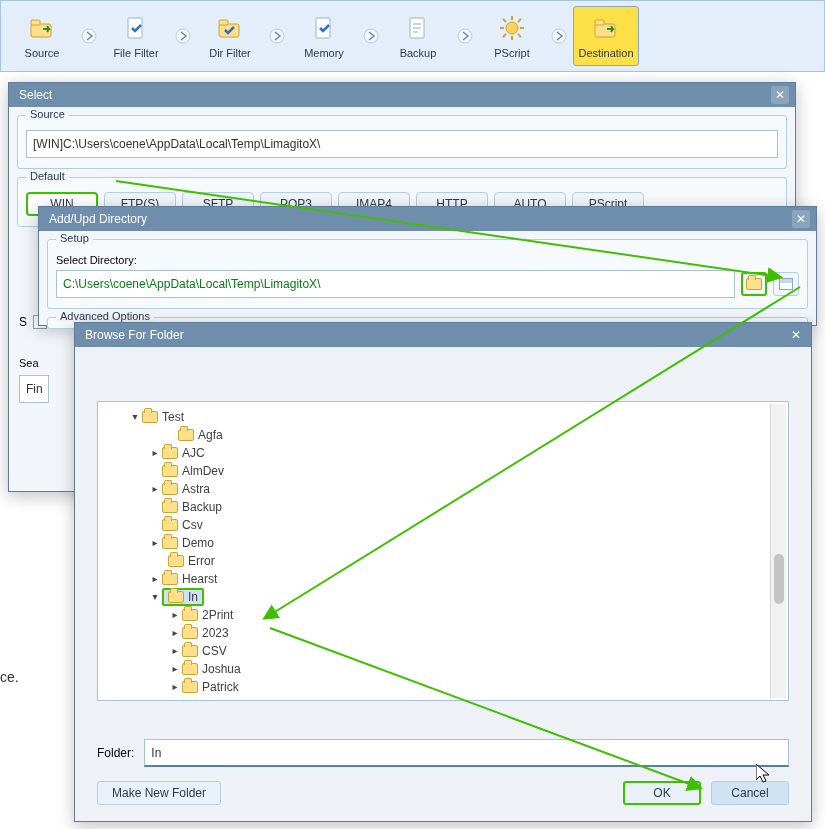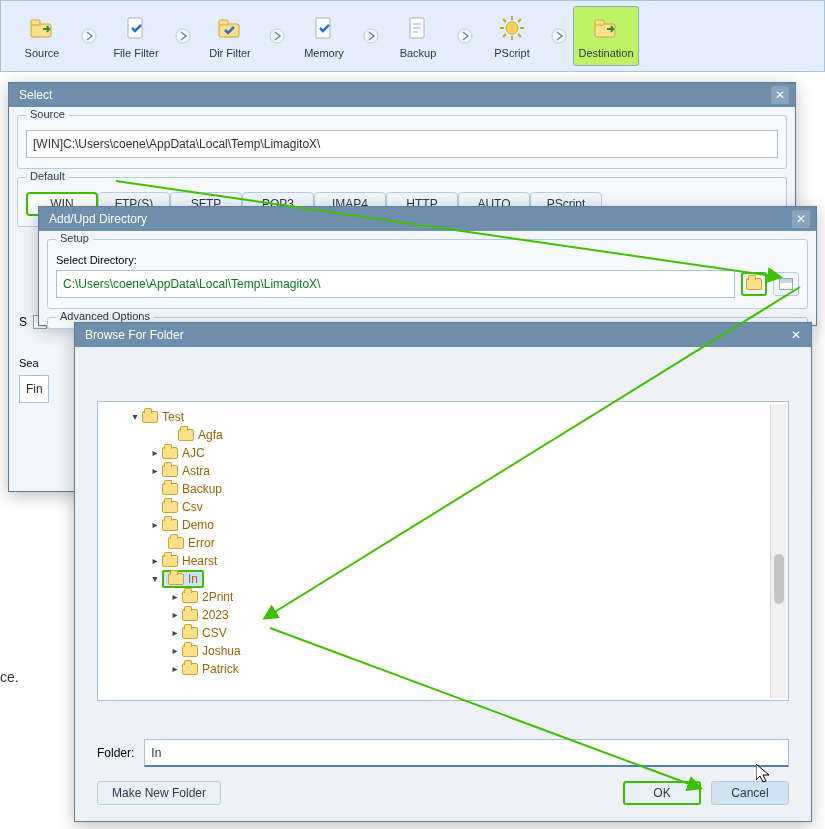--- a/index.html
+++ b/index.html
@@ -1,37 +1,37 @@
 <!DOCTYPE html>
 <html><head>
 <meta charset="utf-8">
 <style>
   * { box-sizing: border-box; font-family: "Segoe UI", Tahoma, sans-serif; font-size: 12px; }
   body { margin: 0; width: 825px; height: 829px; background: #fff; position: relative; overflow: hidden; }
   .toolbar { position:absolute; top:0; left:0; right:0; height:72px; background:#e3eefa; border:1px solid #a8c3de; display:flex; align-items:center; padding:4px 8px; gap:4px; }
   .tbtn { width:66px; height:60px; border:1px solid transparent; border-radius:3px; display:flex; flex-direction:column; align-items:center; justify-content:center; gap:2px; cursor:pointer; }
-  .tbtn.active { background:#bef264; border-color:#7fa9d0; }
+  .tbtn.active { background:#fde047; border-color:#7fa9d0; }
   .tblabel { font-size:11px; color:#2a3a4a; }
   .arrowsep { width:20px; display:flex; align-items:center; justify-content:center; color:#6f89a3; font-size:18px; }
   .dialog { position:absolute; border:1px solid #5f7d9a; background:#f2f6fb; box-shadow:0 4px 16px rgba(0,0,0,.25); }
   .dialog .titlebar { height:24px; background:#6f8eab; color:#fff; display:flex; align-items:center; justify-content:space-between; padding:0 6px 0 10px; font-size:12px; }
   .closebtn { width:18px; height:18px; border-radius:2px; background:#8aa4bd; color:#fff; display:flex; align-items:center; justify-content:center; font-size:12px; cursor:pointer; }
   .group { border:1px solid #b6cde0; border-radius:3px; margin:8px; padding:14px 8px 10px 8px; position:relative; background:#f7fafd; }
   .group .legend { position:absolute; top:-8px; left:8px; background:#f2f6fb; padding:0 4px; font-size:11px; color:#2a3a4a; }
   .textinput { width:100%; height:28px; border:1px solid #a9c1d6; padding:2px 6px; background:#fff; color:#333; }
-  .tabbtn { display:inline-flex; align-items:center; justify-content:center; height:24px; padding:0 10px; border:1px solid #b6cde0; background:#f1f6fb; border-radius:4px; cursor:pointer; color:#2a3a4a; min-width:72px; }
+  .tabbtn { display:inline-flex; align-items:center; justify-content:center; height:24px; padding:0 10px; border:1px solid #b6cde0; background:#f1f6fb; border-radius:4px; cursor:pointer; color:#2a3a4a; margin-right:6px; min-width:72px; }
   .tabbtn.sel { border:2px solid #3fbf00; background:#fff; }
   .iconbtn { width:26px; height:24px; border:1px solid #b6cde0; background:#f1f6fb; border-radius:3px; display:inline-flex; align-items:center; justify-content:center; cursor:pointer; }
   .iconbtn.sel { border:2px solid #3fbf00; }
   .folder-icon { width:16px; height:12px; background:#ffe08a; border:1px solid #c9a437; border-radius:2px; position:relative; display:inline-block; }
   .folder-icon::before { content:""; position:absolute; top:-4px; left:1px; width:6px; height:4px; background:#ffe08a; border:1px solid #c9a437; border-bottom:none; border-radius:2px 2px 0 0; }
   .tree { position:relative; background:#fff; border:1px solid #a9c1d6; height:300px; overflow:auto; padding:6px 0; }
   .tree-row { display:flex; align-items:center; height:18px; line-height:18px; padding-left:0; cursor:pointer; }
   .tree-row .twist { width:14px; text-align:center; color:#444; font-size:10px; }
-  .tree-row .label { margin-left:4px; color:#a16207; }
+  .tree-row .label { margin-left:4px; color:#404040; }
   .tree-row.selected .sel-wrap { border:2px solid #3fbf00; border-radius:2px; padding:0 4px; background:#cfe1fa; display:inline-flex; align-items:center; height:18px; }
   .scrollbar-right { position:absolute; right:2px; top:2px; bottom:2px; width:16px; background:#f1f1f1; border-left:1px solid #d7d7d7; }
   .btn { height:24px; padding:0 14px; border:1px solid #b6cde0; background:#e9f1f8; border-radius:3px; cursor:pointer; color:#2a3a4a; }
   .btn.primary { background:#cfe3f4; }
   .btn.okhl { border:2px solid #3fbf00; }
   .checkbox { width:14px; height:14px; border:1px solid #8ca3bb; background:#fff; display:inline-block; }
   svg.annot { position:absolute; left:0; top:0; pointer-events:none; }
   svg.cursor { position:absolute; pointer-events:none; }
 </style>
 </head>
@@ -205,20 +205,25 @@
             <span class="twist"></span>
             <span class="folder-icon"></span>
             <span class="label">Agfa</span>
           </div>
           <div class="tree-row" style="padding-left: 50px;">
             <span class="twist">▸</span>
             <span class="folder-icon"></span>
             <span class="label">AJC</span>
           </div>
           <div class="tree-row" style="padding-left: 50px;">
+            <span class="twist"></span>
+            <span class="folder-icon"></span>
+            <span class="label">AlmDev</span>
+          </div>
+          <div class="tree-row" style="padding-left: 50px;">
             <span class="twist">▸</span>
             <span class="folder-icon"></span>
             <span class="label">Astra</span>
           </div>
           <div class="tree-row" style="padding-left: 50px;">
             <span class="twist"></span>
             <span class="folder-icon"></span>
             <span class="label">Backup</span>
           </div>
           <div class="tree-row" style="padding-left: 50px;">

